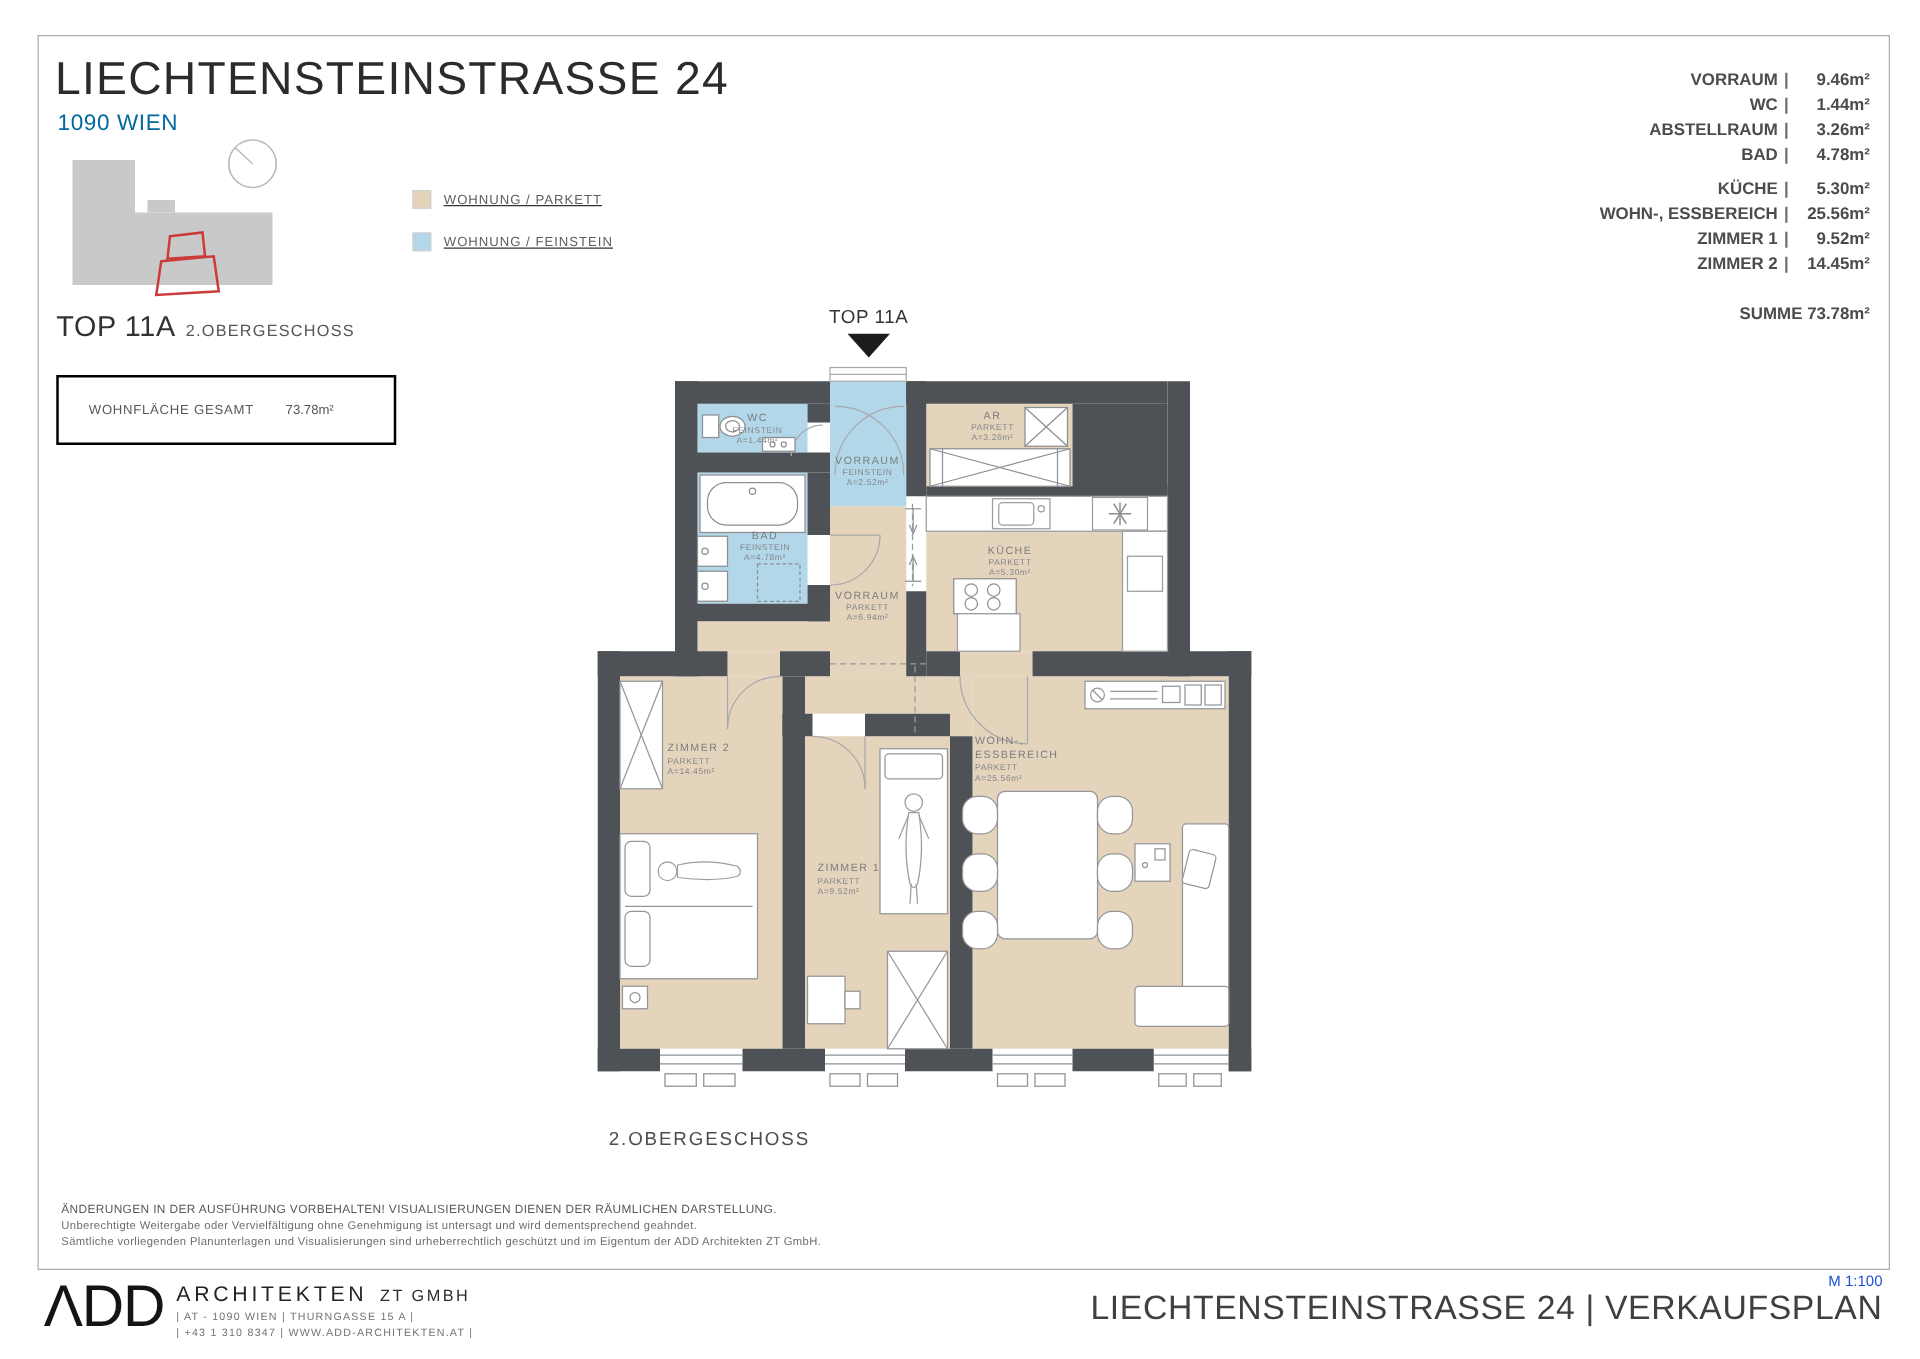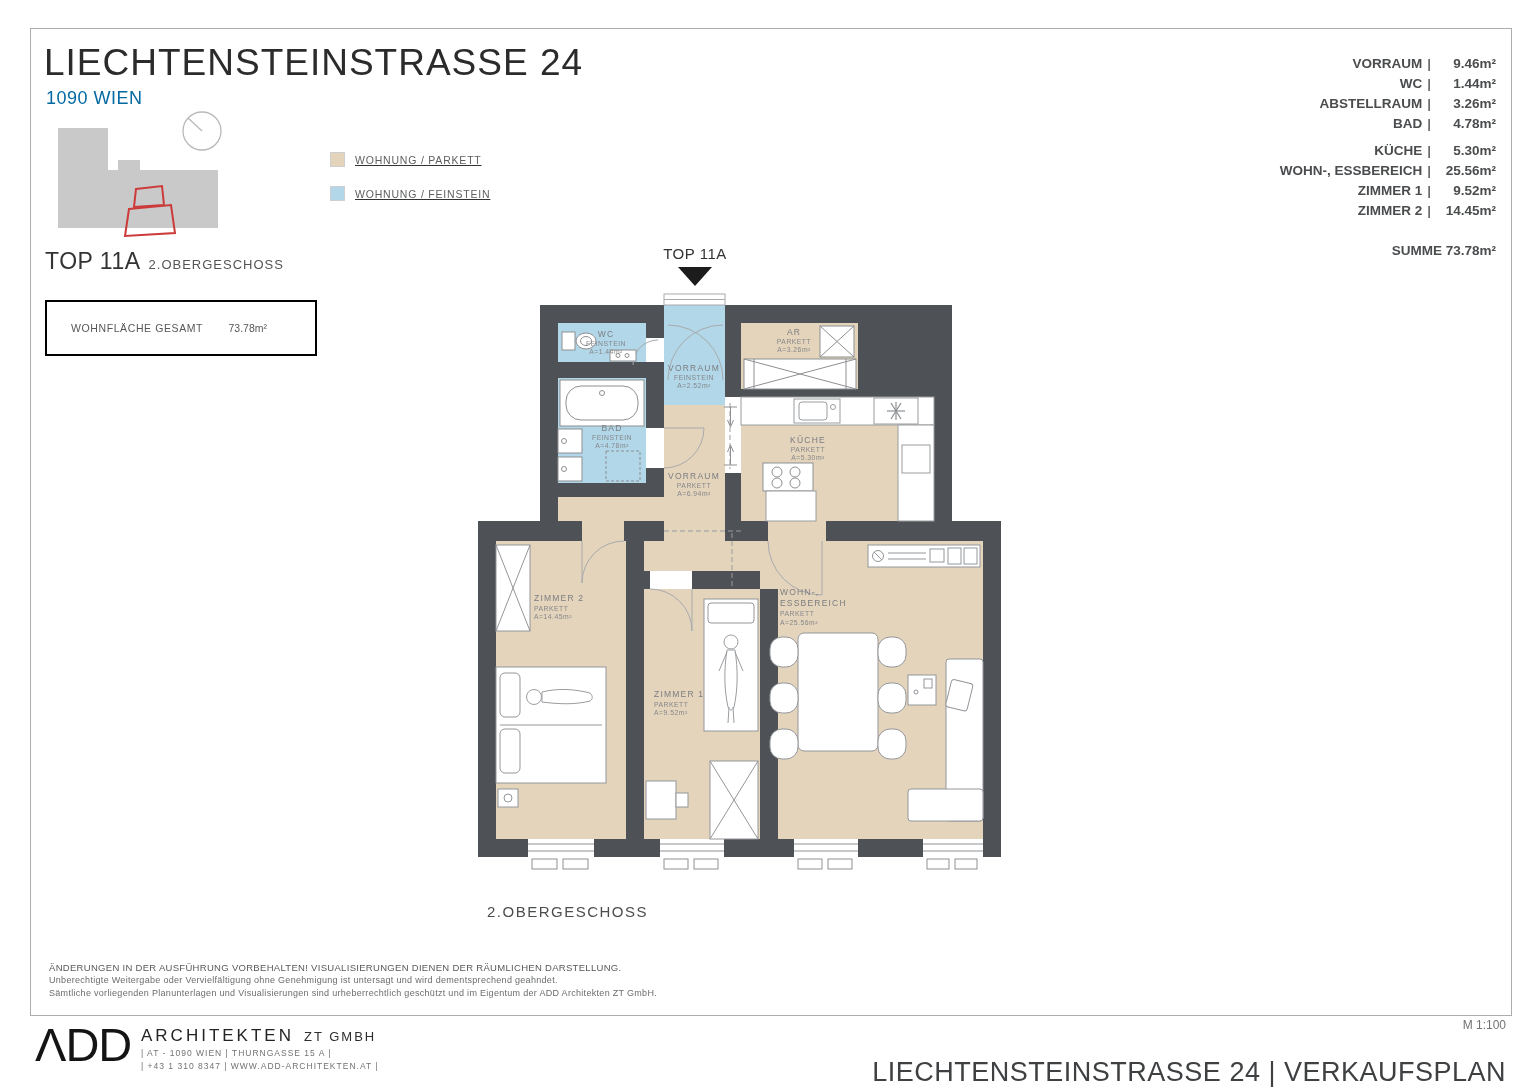--- a/index.html
+++ b/index.html
@@ -35,22 +35,22 @@
              border-top:19px solid #1c1c1c;}
   .floor-caption{left:487px;top:903px;font-size:15px;color:#4b4d4f;letter-spacing:1.5px;}
   .disclaimer{left:37px;top:961px;font-size:9.5px;color:#58595b;line-height:13px;letter-spacing:.3px;margin-left:12px;}
   .disclaimer .fine{font-size:9px;color:#6b6c6e;}
   .footer-logo{left:35px;top:1021px;font-size:47px;font-weight:400;color:#141414;
                letter-spacing:-1px;line-height:1;}
   .firm{left:141px;top:1026px;}
   .firm .name{font-size:17px;letter-spacing:3px;color:#232323;}
   .firm .suffix{font-size:13px;letter-spacing:2px;color:#2e2e2e;margin-left:10px;}
   .firm .addr{font-size:8.5px;color:#707274;letter-spacing:1px;line-height:11px;margin-top:2px;}
-  .scale{right:30px;top:1018px;font-size:12px;color:#737373;text-align:center;}
-  .plan-title{right:30px;top:1057px;font-size:27px;color:#3e4042;text-align:right;letter-spacing:.5px;}
+  .scale{right:30px;top:1018px;font-size:12px;color:#1d4ed8;text-align:center;}
+  .plan-title{right:30px;top:1031px;font-size:27px;color:#3e4042;text-align:right;letter-spacing:.5px;}
   svg text{font-family:"Liberation Sans",sans-serif;}
   .rname{font-size:8.5px;letter-spacing:1.2px;fill:#7b7d80;}
   .rsub{font-size:6.8px;letter-spacing:.5px;fill:#85878a;}
 </style>
 </head>
 <body>
 
 <div class="page">
   <div class="abs frame"></div>
 

